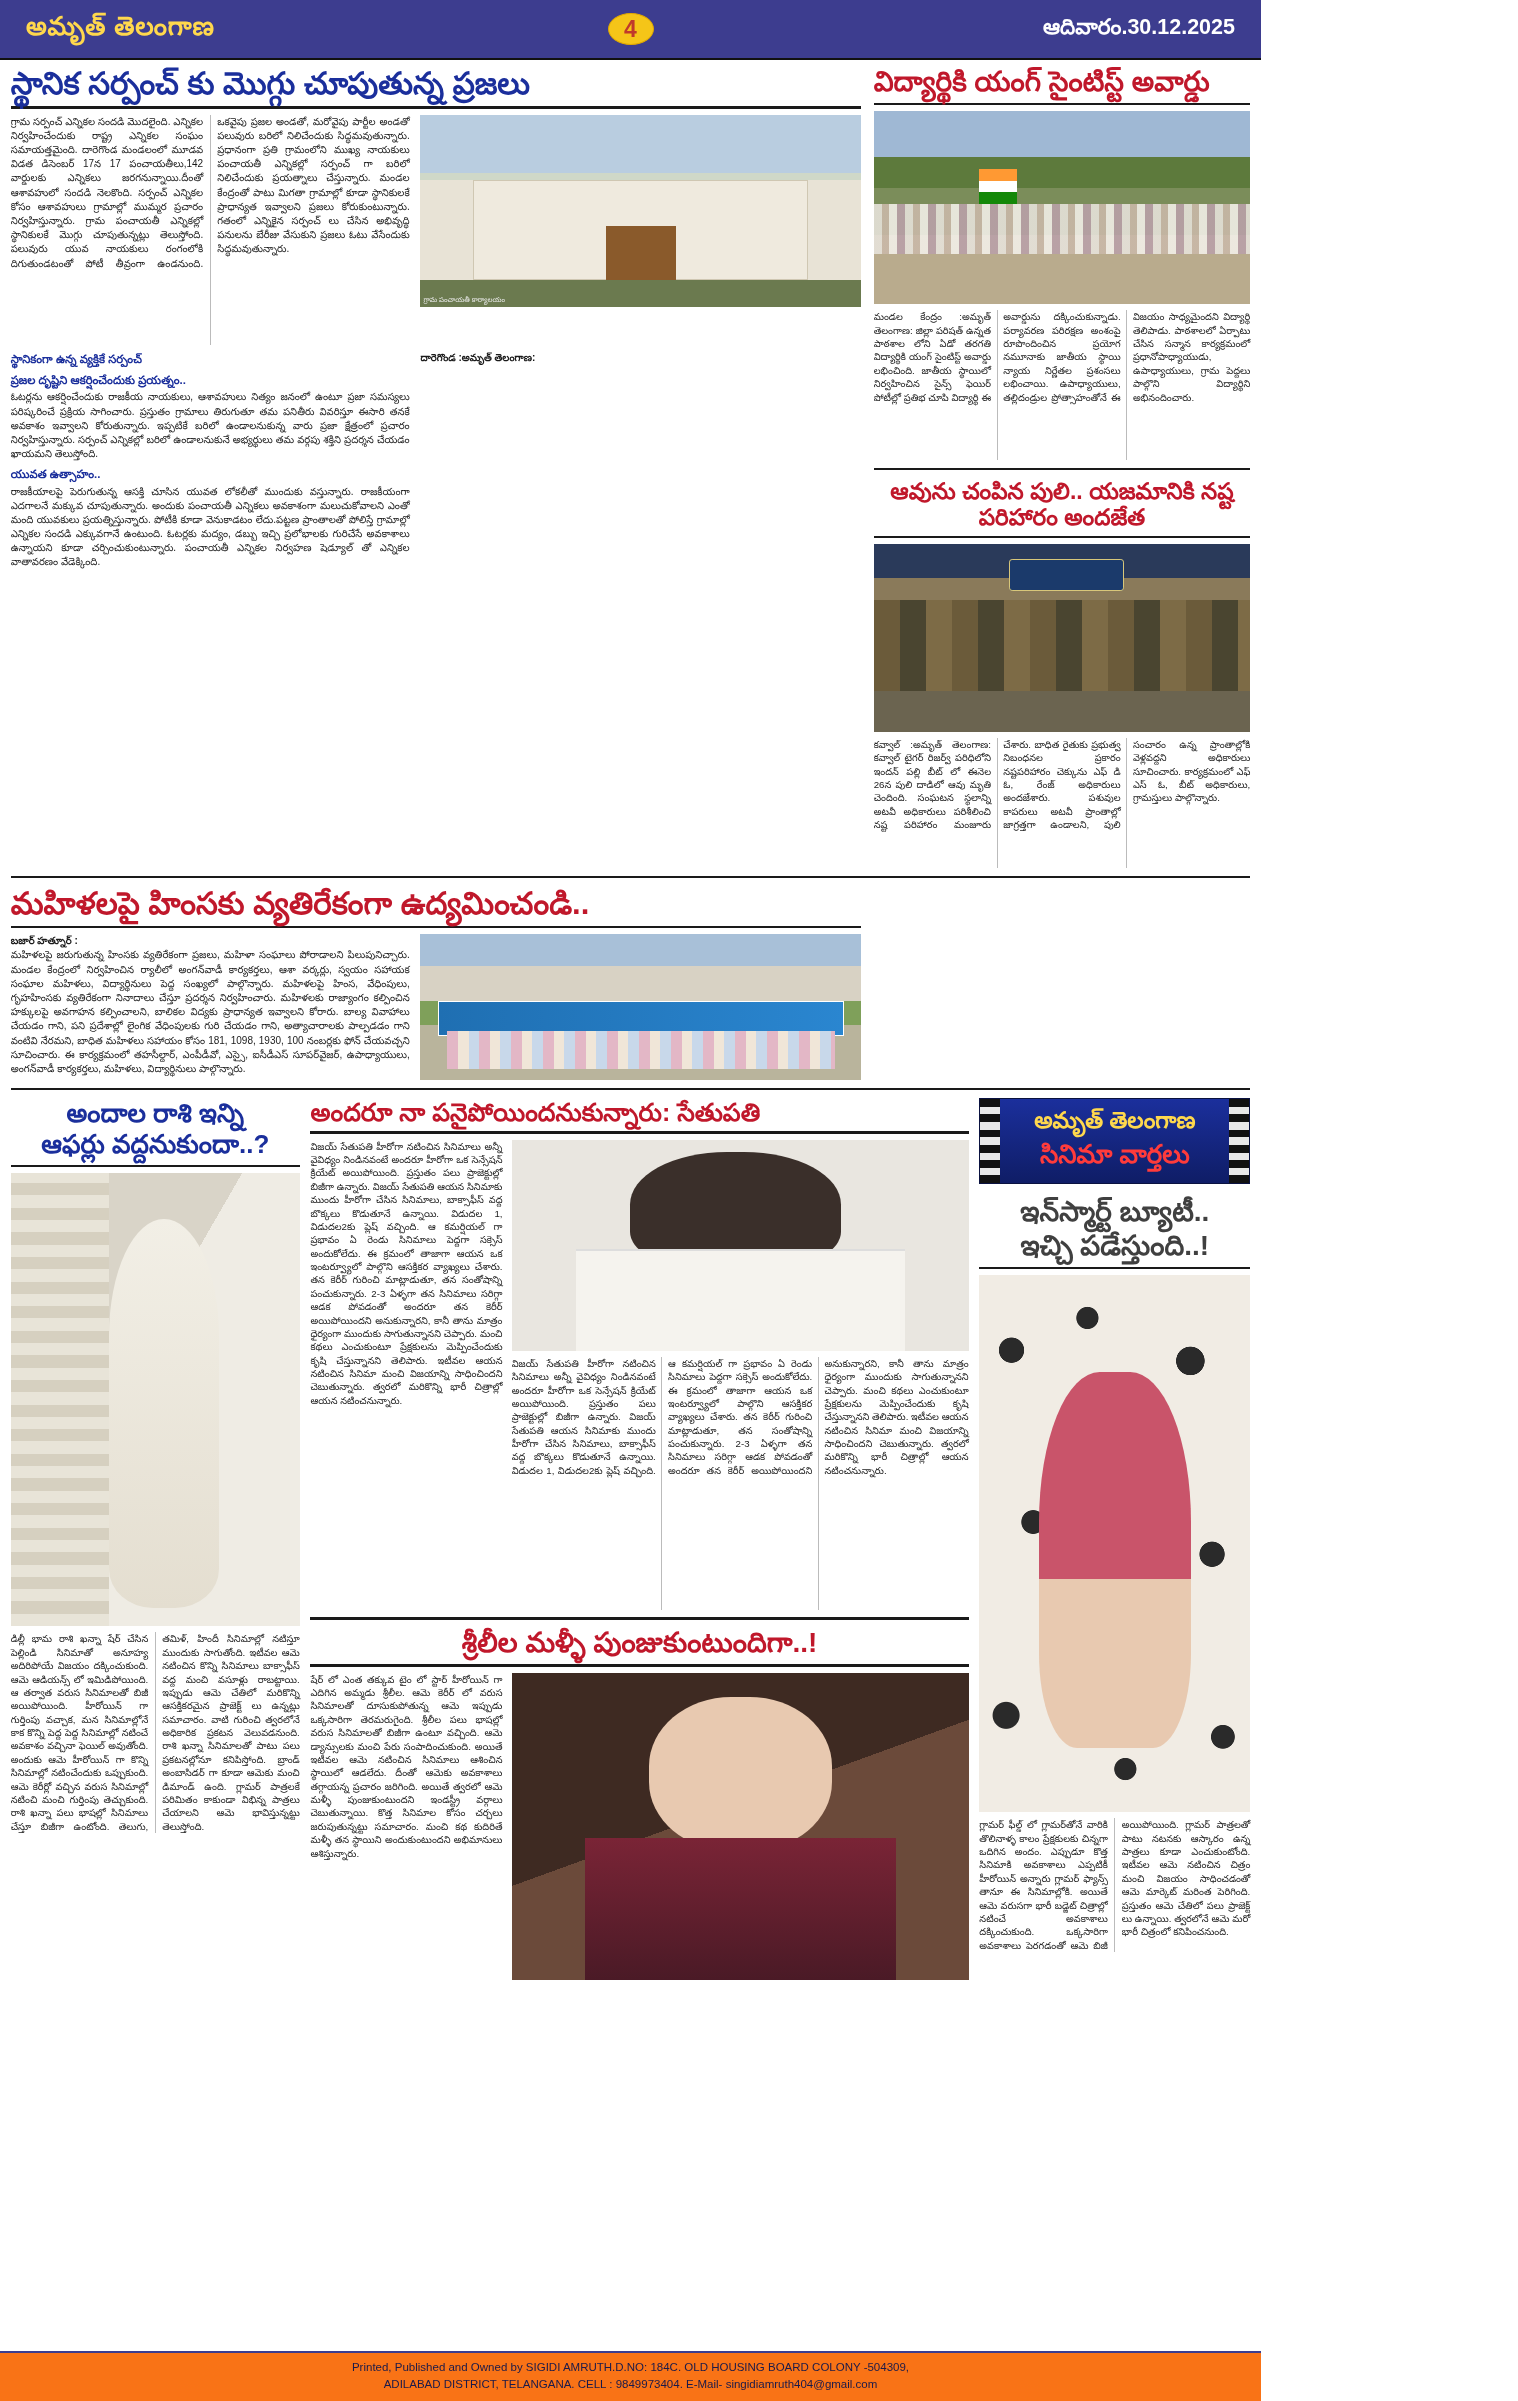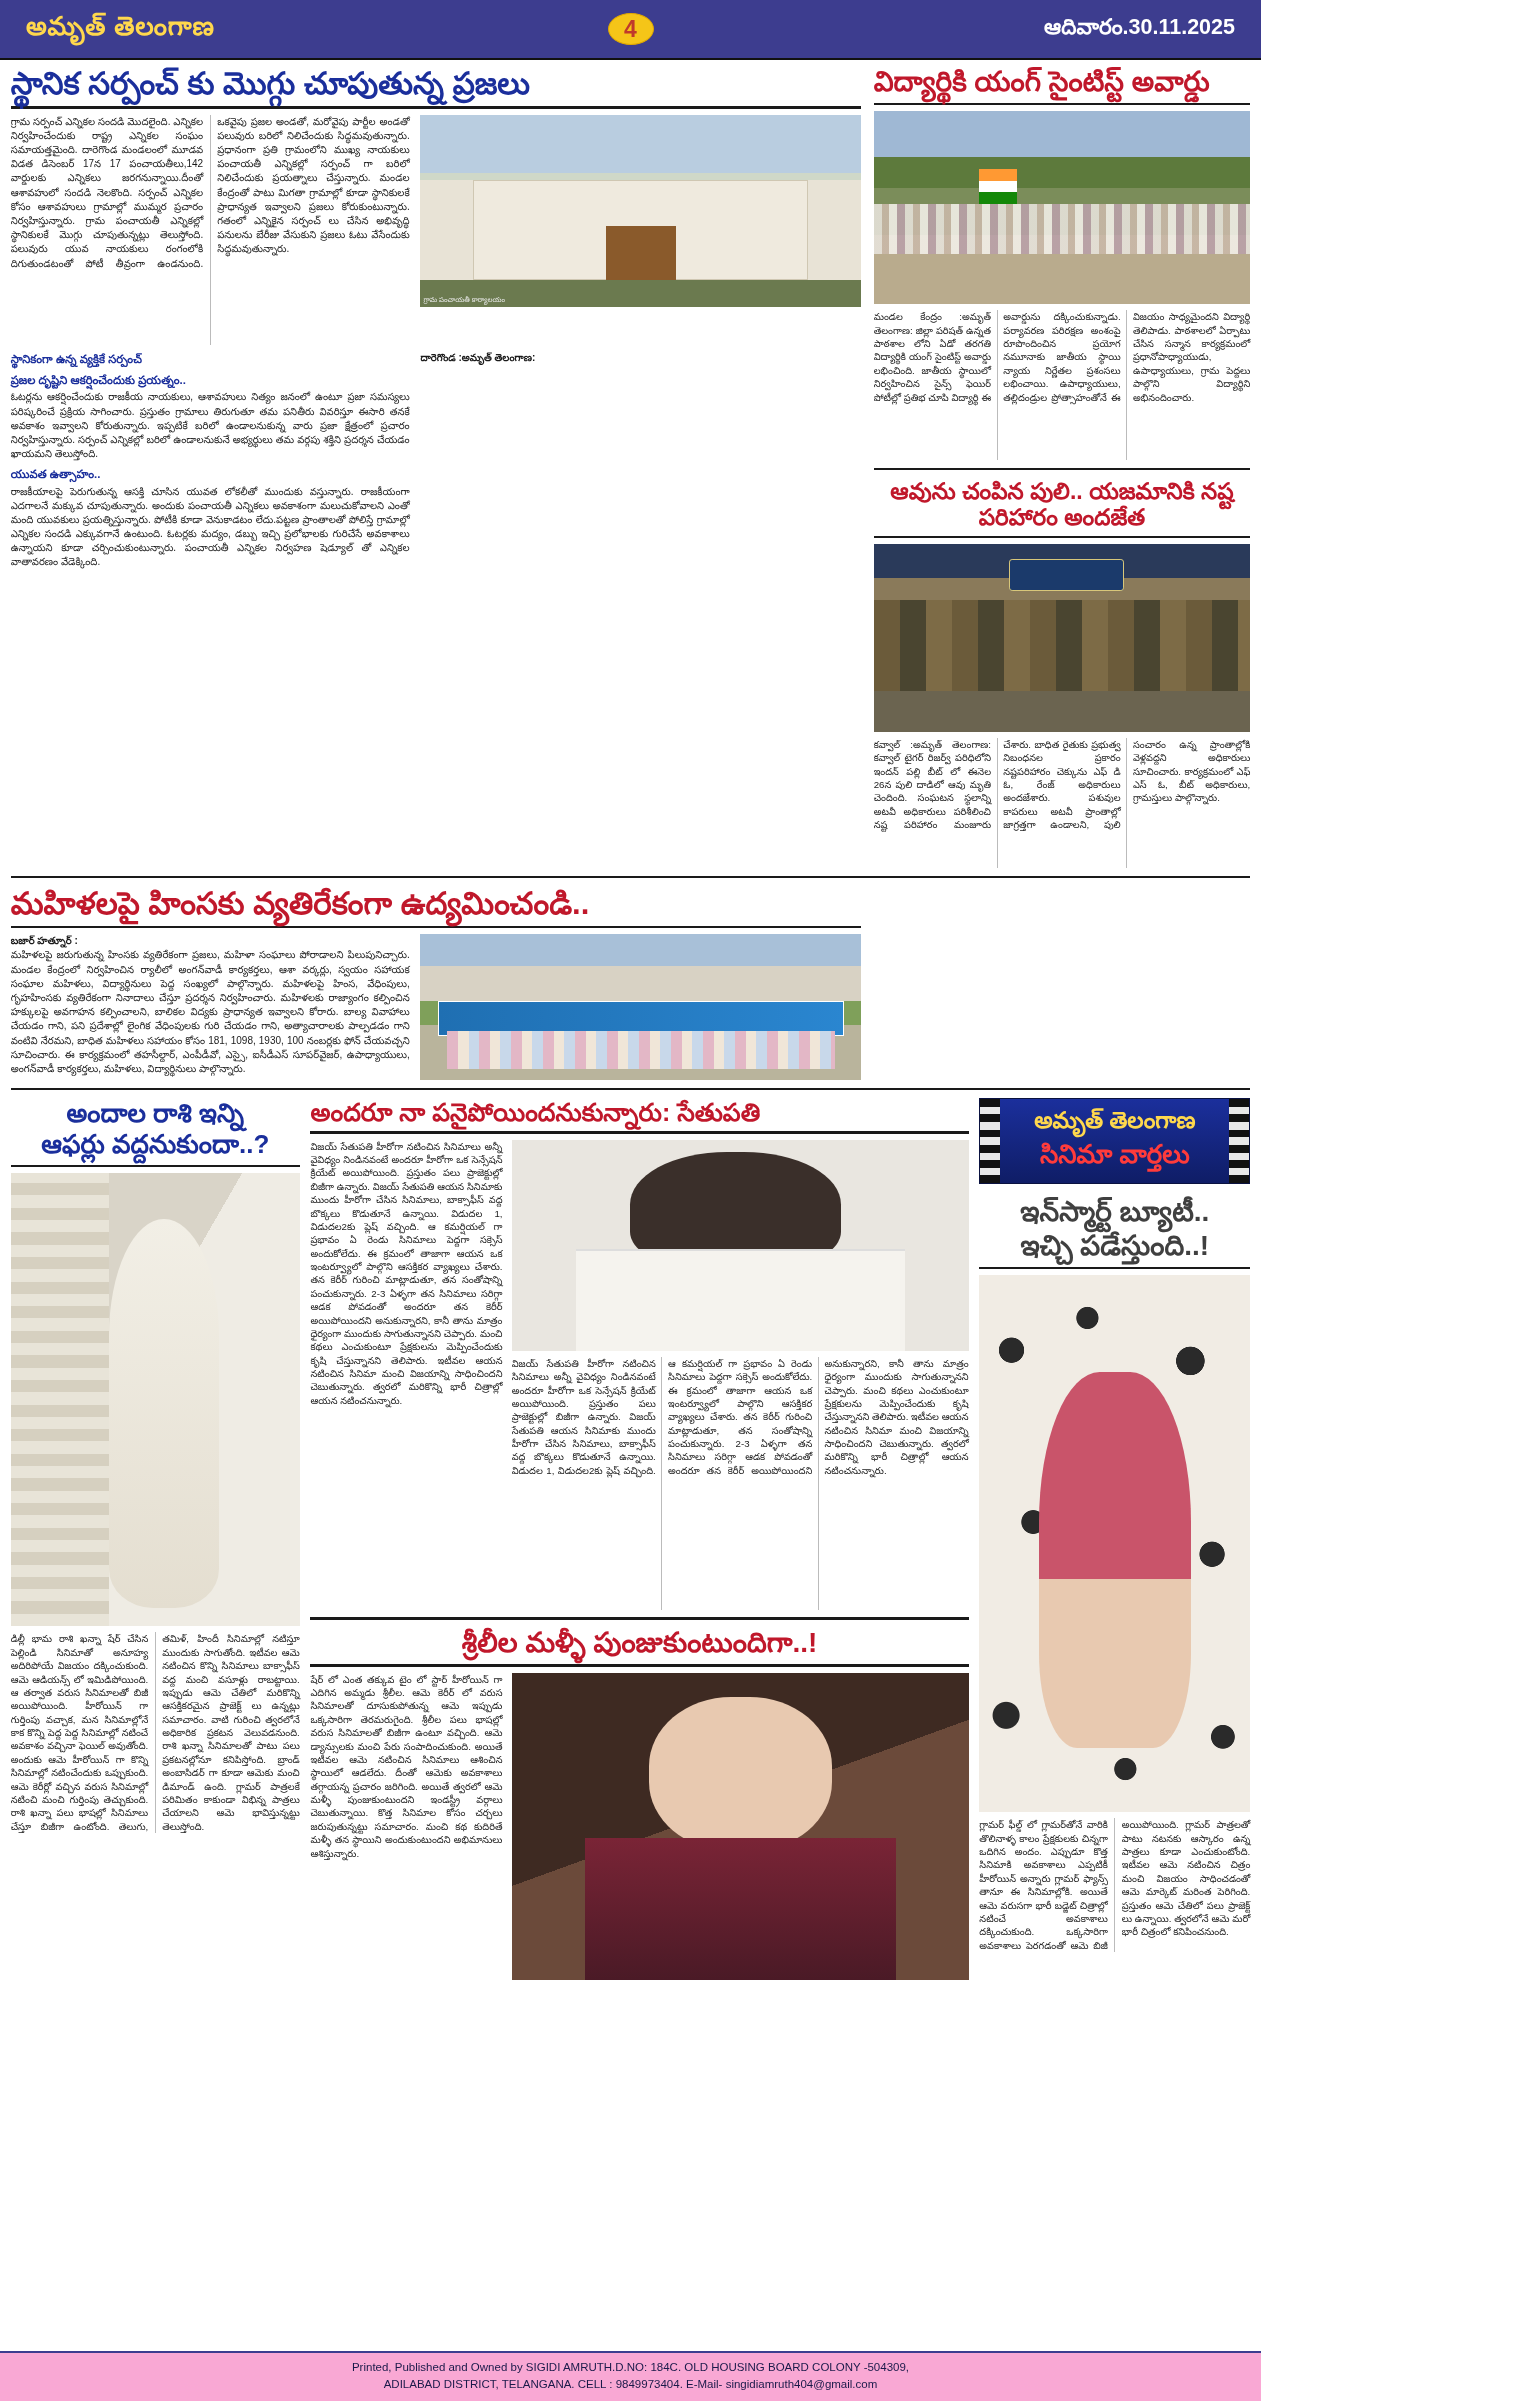--- a/index.html
+++ b/index.html
@@ -201,36 +201,36 @@
     background:repeating-linear-gradient(#111 0 7.7px,#e8e8e8 7.7px 15.3px);
   }
   .filmstrip.left { left:0; }
   .filmstrip.right { right:0; }
 
   .redline { color:#404040; font-size:28px; font-weight:bold; text-align:center; line-height:1.2; }
 
   
   .footer {
     position:absolute; left:0; right:0; bottom:0;
-    background:#f9a8d4; border-top:2.3px solid #3d3d8f;
+    background:#f97316; border-top:2.3px solid #3d3d8f;
     text-align:center; padding:6.1px 0 7.7px 0;
     font-size:11.5px; color:#1a1a4a; line-height:1.5;
   }
 
   .hdr-underline { height:2.3px; background:#1a1a1a; margin:4.6px 0 6.1px 0; }
 </style>
 </head>
 <body>
 
 <div class="page">
 
   <div class="masthead">
     <div class="masthead-title">అమృత్ తెలంగాణ</div>
     <div class="page-badge">4</div>
-    <div class="masthead-date">ఆదివారం.30.11.2025</div>
+    <div class="masthead-date">ఆదివారం.30.12.2025</div>
   </div>
 
   <div class="content">
 
     <div class="top">
 
       <div class="col-left">
         <div class="hl-blue">స్థానిక సర్పంచ్ కు మొగ్గు చూపుతున్న ప్రజలు</div>
         <div class="hdr-underline"></div>
 

